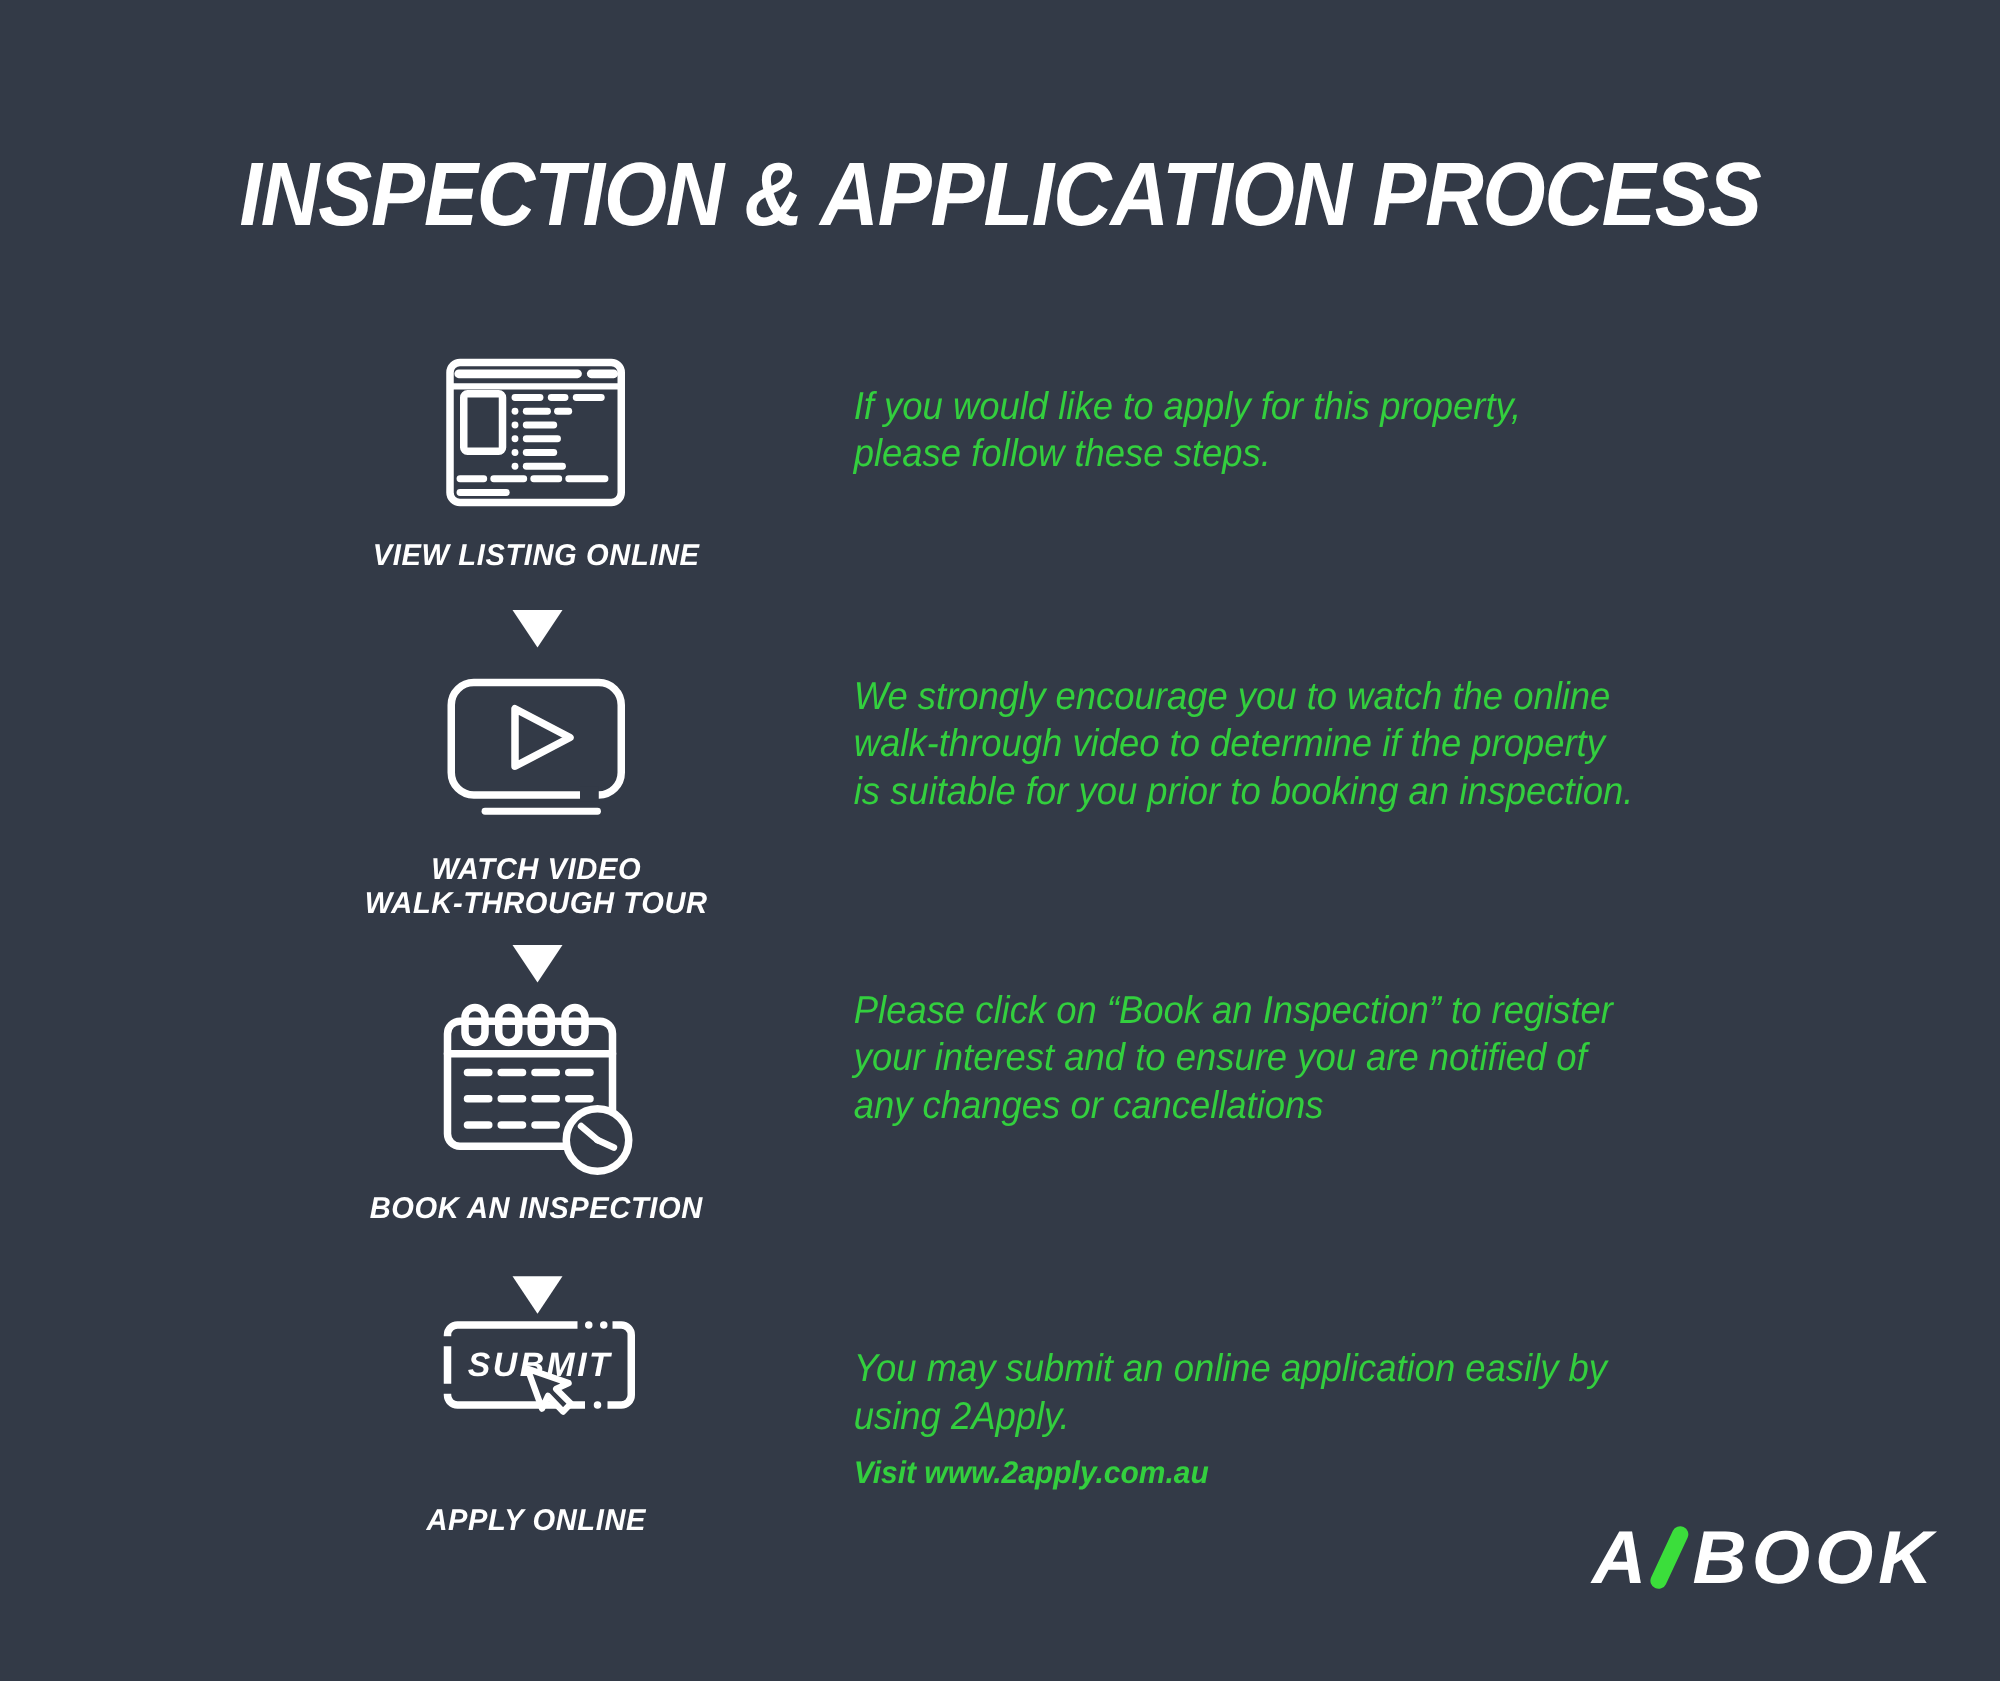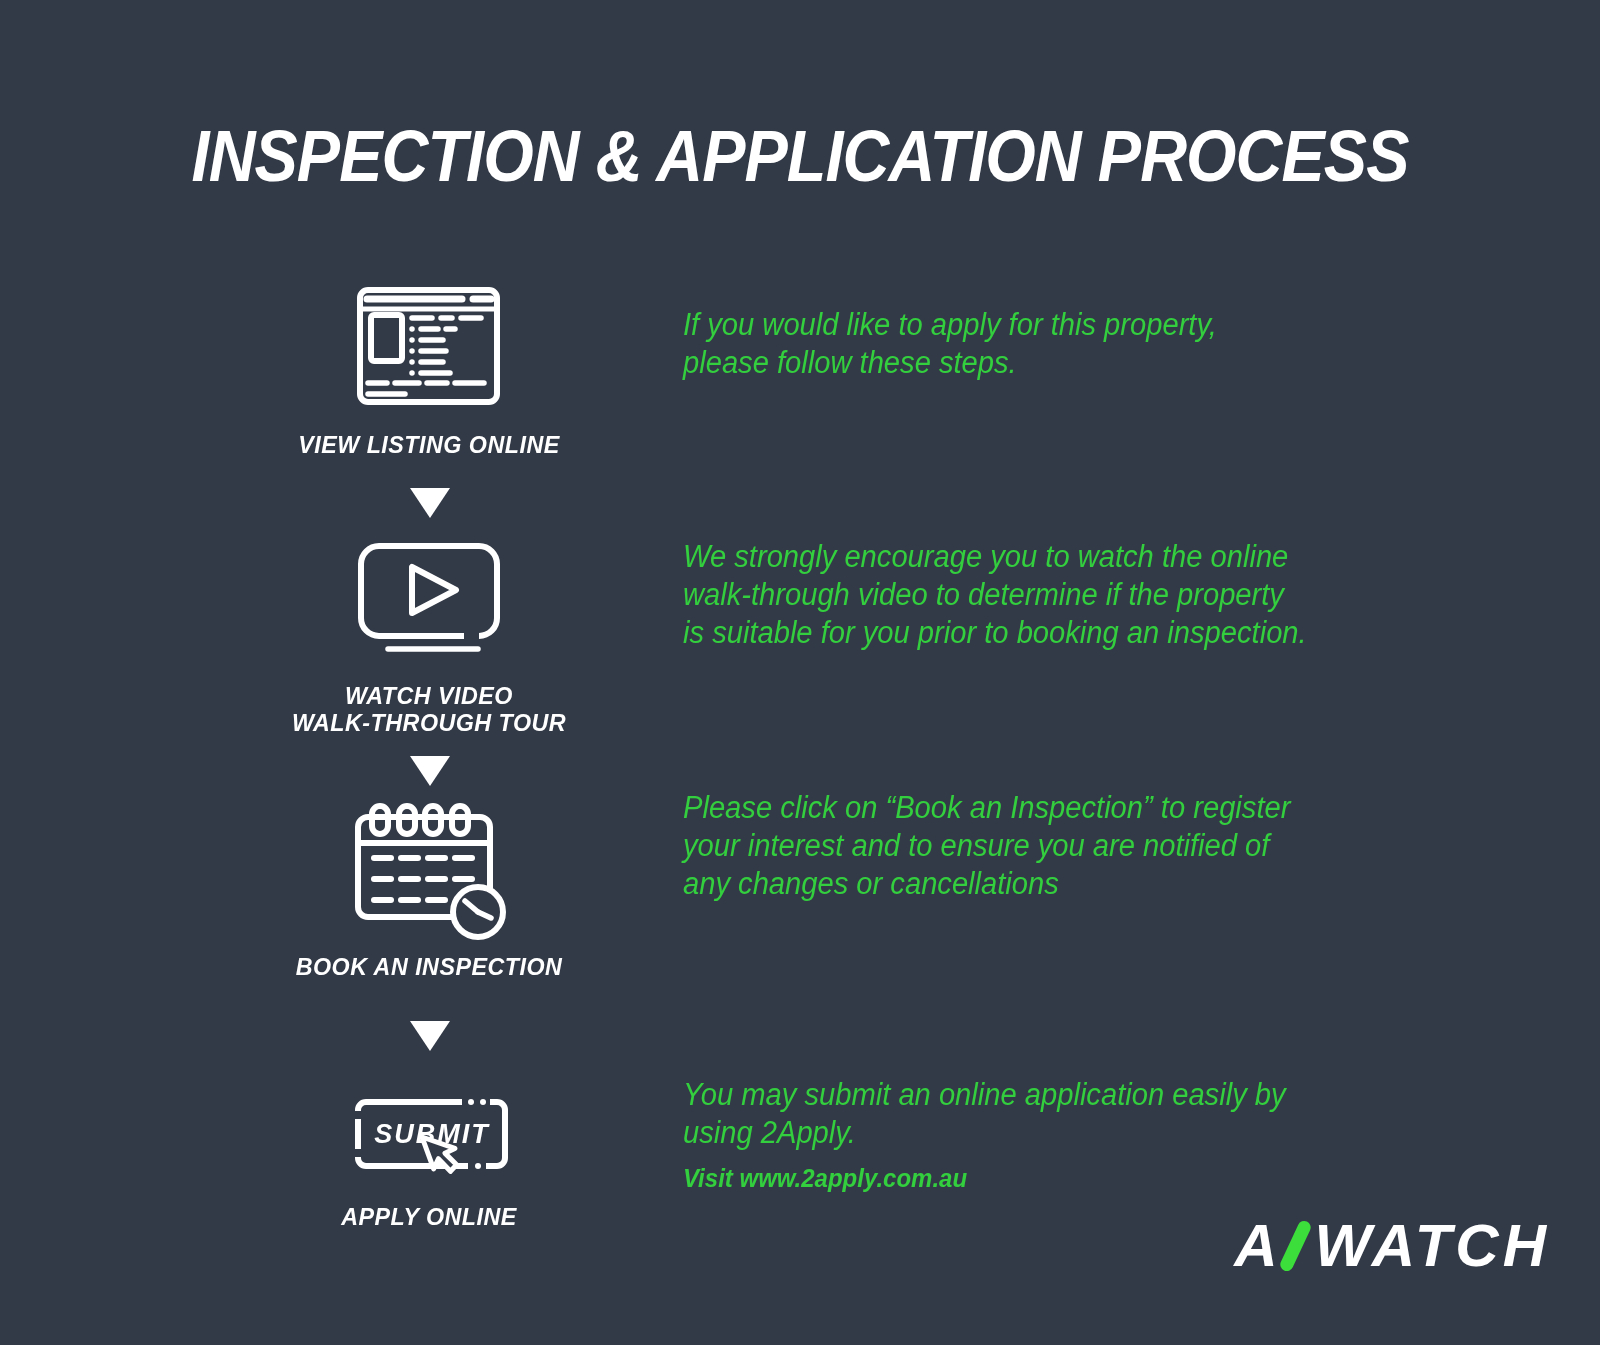--- a/index.html
+++ b/index.html
@@ -125,21 +125,21 @@
       </g>
       <circle cx="126" cy="109" r="25" fill="#333A47" stroke-width="6"></circle>
       <line x1="126" y1="109" x2="113" y2="98" stroke-width="5.5"></line>
       <line x1="126" y1="109" x2="139" y2="115" stroke-width="5.5"></line>
     </svg>
   </div>
   <div class="step-label" style="top:953px;">BOOK AN INSPECTION</div>
 
   <div class="down-arrow" style="top:1021px;"></div>
 
-  <div class="icon" style="left:352px; top:1097px;">
+  <div class="icon" style="left:352px; top:1055px;">
     <svg width="160" height="102" viewBox="0 0 160 102" fill="none" stroke="#FFFFFF" stroke-linecap="round" stroke-linejoin="round">
       <rect x="6" y="5" width="147" height="64" rx="8" stroke-width="6"></rect>
       <rect x="110" y="1" width="28" height="8" fill="#333A47" stroke="none"></rect>
       <rect x="2" y="14" width="8" height="8" fill="#333A47" stroke="none"></rect>
       <rect x="2" y="52" width="8" height="8" fill="#333A47" stroke="none"></rect>
       <rect x="116" y="65" width="18" height="8" fill="#333A47" stroke="none"></rect>
       <line x1="119" y1="5" x2="119" y2="5" stroke-width="6"></line>
       <line x1="131" y1="5" x2="131" y2="5" stroke-width="6"></line>
       <line x1="126" y1="69" x2="126" y2="69" stroke-width="6"></line>
       <text x="80" y="46" text-anchor="middle" fill="#FFFFFF" stroke="none" font-size="27" font-weight="bold" letter-spacing="2" style="font-family:'Liberation Sans',sans-serif">SUBMIT</text>
@@ -157,16 +157,16 @@
 your interest and to ensure you are notified of
 any changes or cancellations</div>
   <div class="desc" style="top:1076px;">You may submit an online application easily by
 using 2Apply.</div>
 
   <div class="visit">Visit www.2apply.com.au</div>
 
   <div class="logo">
     <span>A</span>
     <span class="logo-slash"></span>
-    <span>WATCH</span>
+    <span>BOOK</span>
   </div>
 
 </div>
 
 </body></html>

